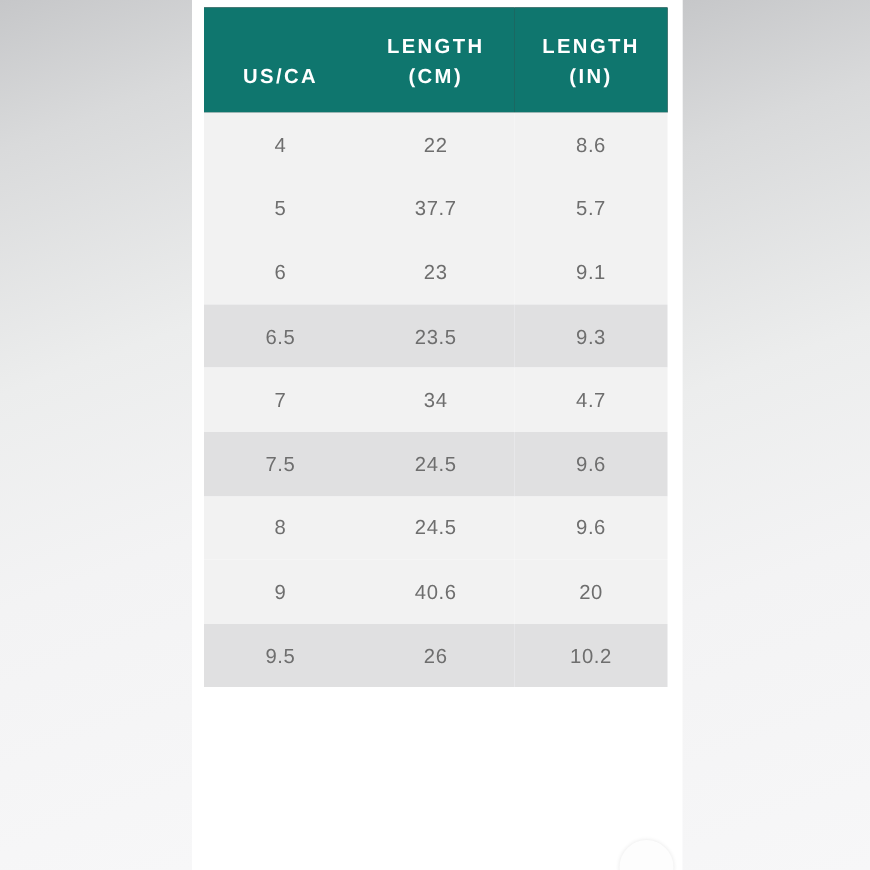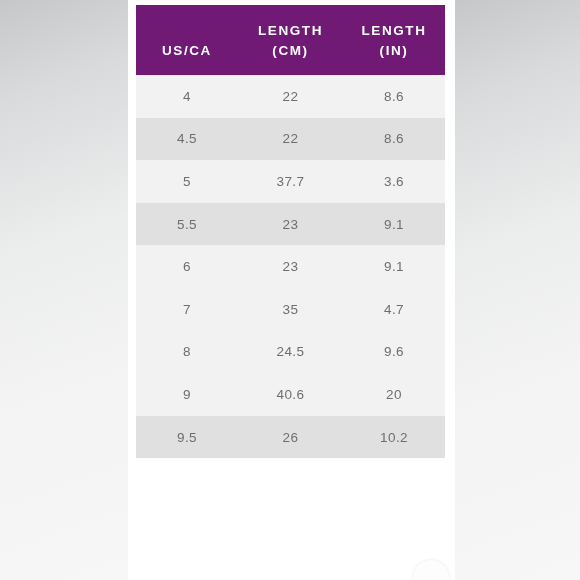--- a/index.html
+++ b/index.html
@@ -54,21 +54,21 @@
   }
 
   #size-table col.c1 { width: 33.0%; }
   #size-table col.c2 { width: 34.0%; }
   #size-table col.c3 { width: 33.0%; }
 
   thead tr { background: #000000; }
 
   thead th {
     color: #ffffff;
-    background: #701a75;
+    background: #0f766e;
     font-size: 13.5px;
     font-weight: bold;
     letter-spacing: 1.6px;
     line-height: 20px;
     height: 70px;
     padding: 0;
     vertical-align: bottom;
     text-align: center;
     box-sizing: border-box;
     padding-bottom: 14px;
@@ -132,44 +132,44 @@
             <span class="hl">(IN)</span>
           </th>
         </tr>
       </thead>
       <tbody>
         <tr class="odd">
           <td>4</td>
           <td>22</td>
           <td>8.6</td>
         </tr>
-        <tr class="even">
-          <td>4.5</td>
-          <td>22</td>
-          <td>8.6</td>
-        </tr>
         <tr class="odd">
           <td>5</td>
           <td>37.7</td>
-          <td>3.6</td>
-        </tr>
-        <tr class="even">
-          <td>5.5</td>
-          <td>23</td>
-          <td>9.1</td>
+          <td>5.7</td>
         </tr>
         <tr class="odd">
           <td>6</td>
           <td>23</td>
           <td>9.1</td>
         </tr>
+        <tr class="even">
+          <td>6.5</td>
+          <td>23.5</td>
+          <td>9.3</td>
+        </tr>
         <tr class="odd">
           <td>7</td>
-          <td>35</td>
+          <td>34</td>
           <td>4.7</td>
+        </tr>
+        <tr class="even">
+          <td>7.5</td>
+          <td>24.5</td>
+          <td>9.6</td>
         </tr>
         <tr class="odd">
           <td>8</td>
           <td>24.5</td>
           <td>9.6</td>
         </tr>
         <tr class="odd">
           <td>9</td>
           <td>40.6</td>
           <td>20</td>

